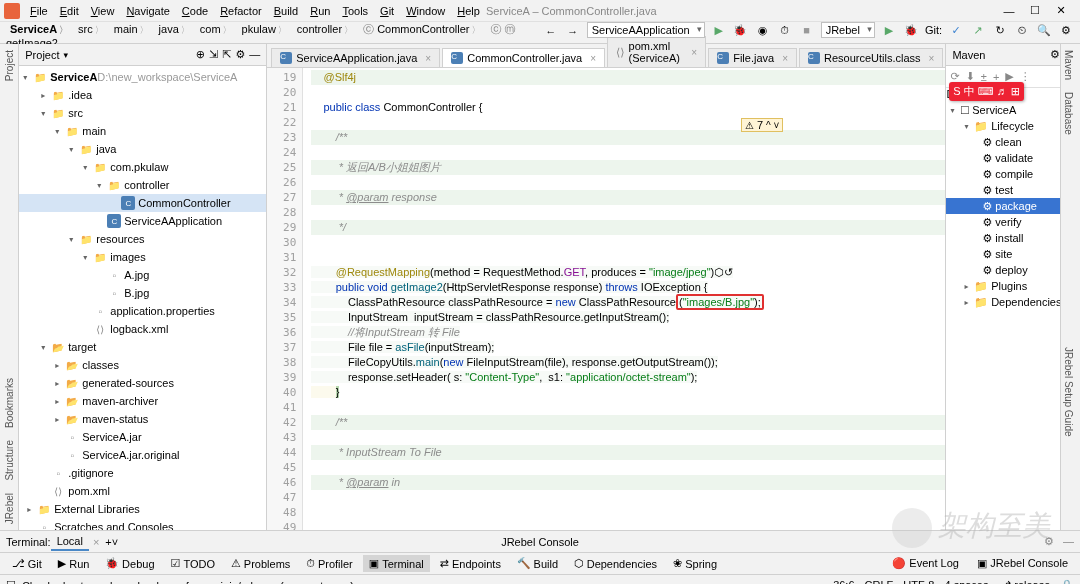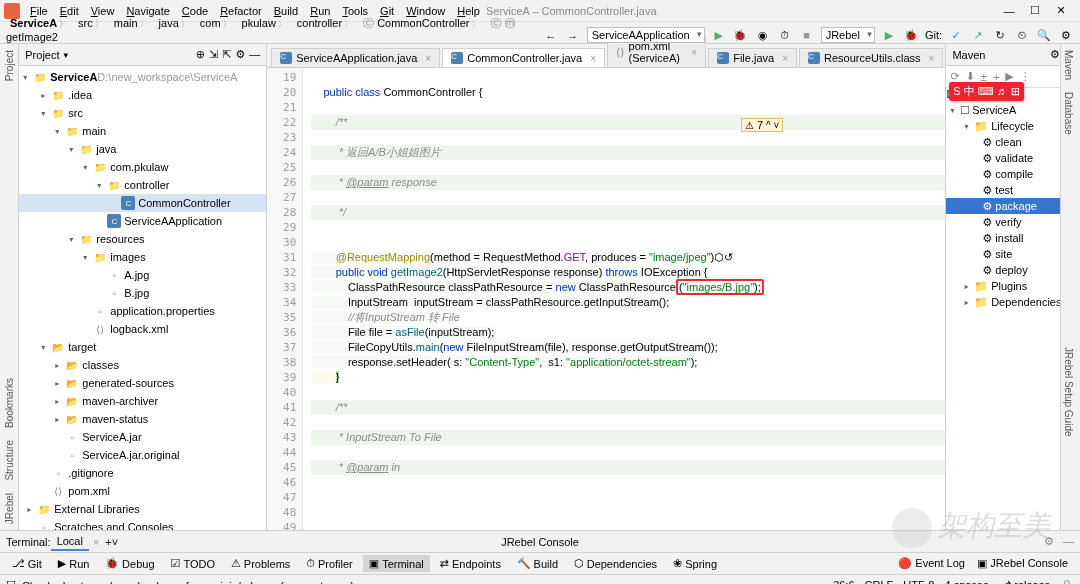--- a/index.html
+++ b/index.html
@@ -3,21 +3,21 @@
 <meta charset="utf-8">
 <style>
 * { margin:0; padding:0; box-sizing:border-box; font-family:"Segoe UI",Arial,sans-serif; font-size:11px; }
 body { width:1080px; height:584px; background:#f2f2f2; overflow:hidden; position:relative; }
 .menubar { height:22px; background:#f2f2f2; display:flex; align-items:center; padding:0 4px; border-bottom:1px solid #e0e0e0; }
 .menubar .mitem { padding:2px 6px; cursor:pointer; }
 .menubar .mitem u { text-decoration:underline; }
 .menubar .tabname { color:#888; }
 .winbtns { margin-left:auto; display:flex; gap:12px; padding-right:8px; }
 .winbtns span { width:14px; height:14px; display:flex; align-items:center; justify-content:center; cursor:pointer; }
-.navbar { height:22px; background:#f2f2f2; display:flex; align-items:flex-end; padding:0 6px; border-bottom:1px solid #d0d0d0; }
+.navbar { height:22px; background:#f2f2f2; display:flex; align-items:flex-start; padding:0 6px; border-bottom:1px solid #d0d0d0; }
 .crumb { padding:1px 4px; margin-right:2px; }
 .crumb.b { font-weight:bold; }
 .crumb::after { content:"〉"; color:#999; margin-left:2px; font-size:9px; }
 .crumb:last-of-type::after { content:""; }
 .nav-right { margin-left:auto; display:flex; align-items:center; gap:6px; }
 .nav-right .ico { width:16px; height:16px; display:flex; align-items:center; justify-content:center; }
 .combo { border:1px solid #c0c0c0; padding:1px 14px 1px 4px; background:#fff; position:relative; }
 .combo::after { content:"▾"; position:absolute; right:2px; top:1px; font-size:9px; color:#666; }
 .run-ico { color:#59a869; }
 .bug-ico { color:#59a869; }
@@ -68,21 +68,21 @@
 .mrow { display:flex; align-items:center; height:16px; padding-left:4px; font-size:11px; }
 .mrow .arrow { width:10px; font-size:8px; color:#666; }
 .mrow.sel { background:#3874d1; color:#fff; }
 .bottom-tools { height:22px; background:#f2f2f2; border-top:1px solid #d0d0d0; display:flex; align-items:center; padding:0 6px; }
 .bottom-tools .term-lbl { font-weight:normal; margin-right:0; }
 .bottom-tools .tabbtn { padding:2px 6px; margin-right:4px; }
 .bottom-tools .right { margin-left:auto; color:#888; }
 .toolwin-bar { height:22px; background:#f2f2f2; border-top:1px solid #d0d0d0; display:flex; align-items:center; padding:0 6px; gap:4px; }
 .toolwin-bar .tw { padding:2px 6px; display:flex; align-items:center; gap:3px; cursor:pointer; font-size:11px; }
 .toolwin-bar .tw.active { background:#d5d5d5; }
-.toolwin-bar .right { margin-left:auto; display:flex; }
+.toolwin-bar .right { margin-left:auto; display:flex; gap:6px; }
 .statusbar { height:22px; background:#f2f2f2; border-top:1px solid #d0d0d0; display:flex; align-items:center; padding:0 6px; font-size:11px; }
 .statusbar .right { margin-left:auto; display:flex; gap:10px; }
 .rightvtabs { position:absolute; right:0; top:44px; width:20px; background:#f2f2f2; border-left:1px solid #d0d0d0; height:486px; }
 .rightvtabs .vtab { writing-mode:vertical-rl; padding:6px 2px; font-size:10px; color:#555; }
 .inspect-badge { position:absolute; right:162px; top:50px; background:#fff4d6; border:1px solid #e0c060; padding:0 3px; font-size:10px; display:flex; align-items:center; gap:3px; }
 .floating-ime { position:absolute; right:56px; top:82px; background:#e23; color:#fff; padding:2px 4px; border-radius:3px; font-size:11px; box-shadow:1px 1px 3px rgba(0,0,0,0.3); display:flex; align-items:center; gap:4px; }
 .watermark { position:absolute; right:30px; bottom:36px; font-size:28px; color:rgba(180,180,180,0.45); font-style:italic; font-weight:300; pointer-events:none; }
 .watermark::before { content:""; display:inline-block; width:40px; height:40px; border-radius:50%; background:rgba(200,200,200,0.35); vertical-align:middle; margin-right:6px; }
 </style>
 </head>
@@ -214,21 +214,21 @@
 43
 44
 45
 46
 47
 48
 49
 50
 51
 </div>
-      <div class="code" id="code">
+      <div class="code" id="code"><span class="docg">    <span class="ann">@Slf4j</span></span>
 <span class="">    <span class="kw">public class</span> CommonController {</span>
 <span class=""></span>
 <span class="docg">        <span class="doc">/**</span></span>
 <span class="docg">        <span class="doc"> * 返回A/B小姐姐图片</span></span>
 <span class="docg">        <span class="doc"> * <span class="doctag">@param</span> response</span></span>
 <span class="docg">        <span class="doc"> */</span></span>
 <span class=""></span>
 <span class="hl-bg">        <span class="ann">@RequestMapping</span>(method = RequestMethod.<span class="fld">GET</span>, produces = <span class="str">"image/jpeg"</span>)⬡↺</span>
 <span class="hl-bg">        <span class="kw">public void</span> <span class="mth">getImage2</span>(HttpServletResponse response) <span class="kw">throws</span> IOException {</span>
 <span class="hl-bg">            ClassPathResource classPathResource = <span class="kw">new</span> ClassPathResource<span class="redbox">(<span class="str">"images/B.jpg"</span>);</span></span>

